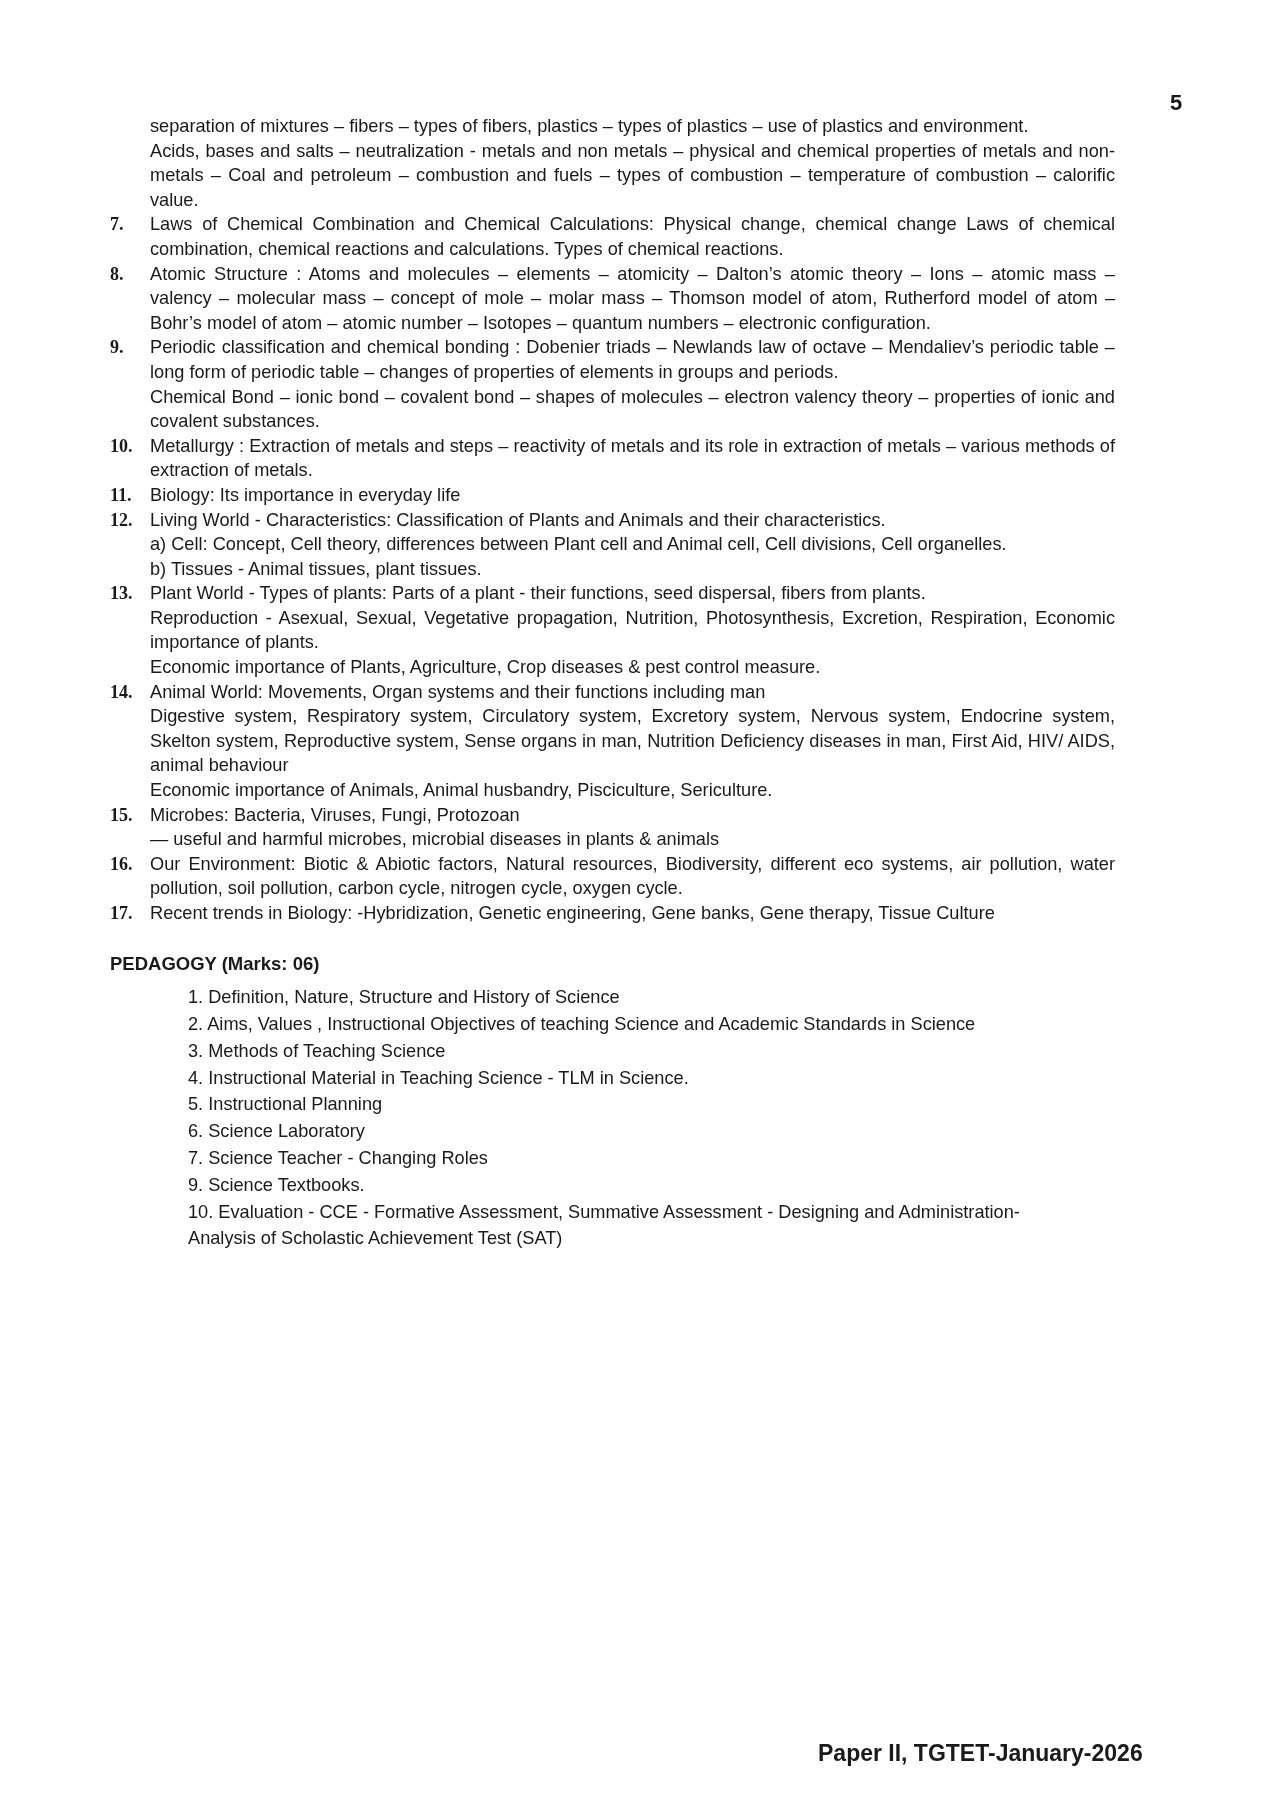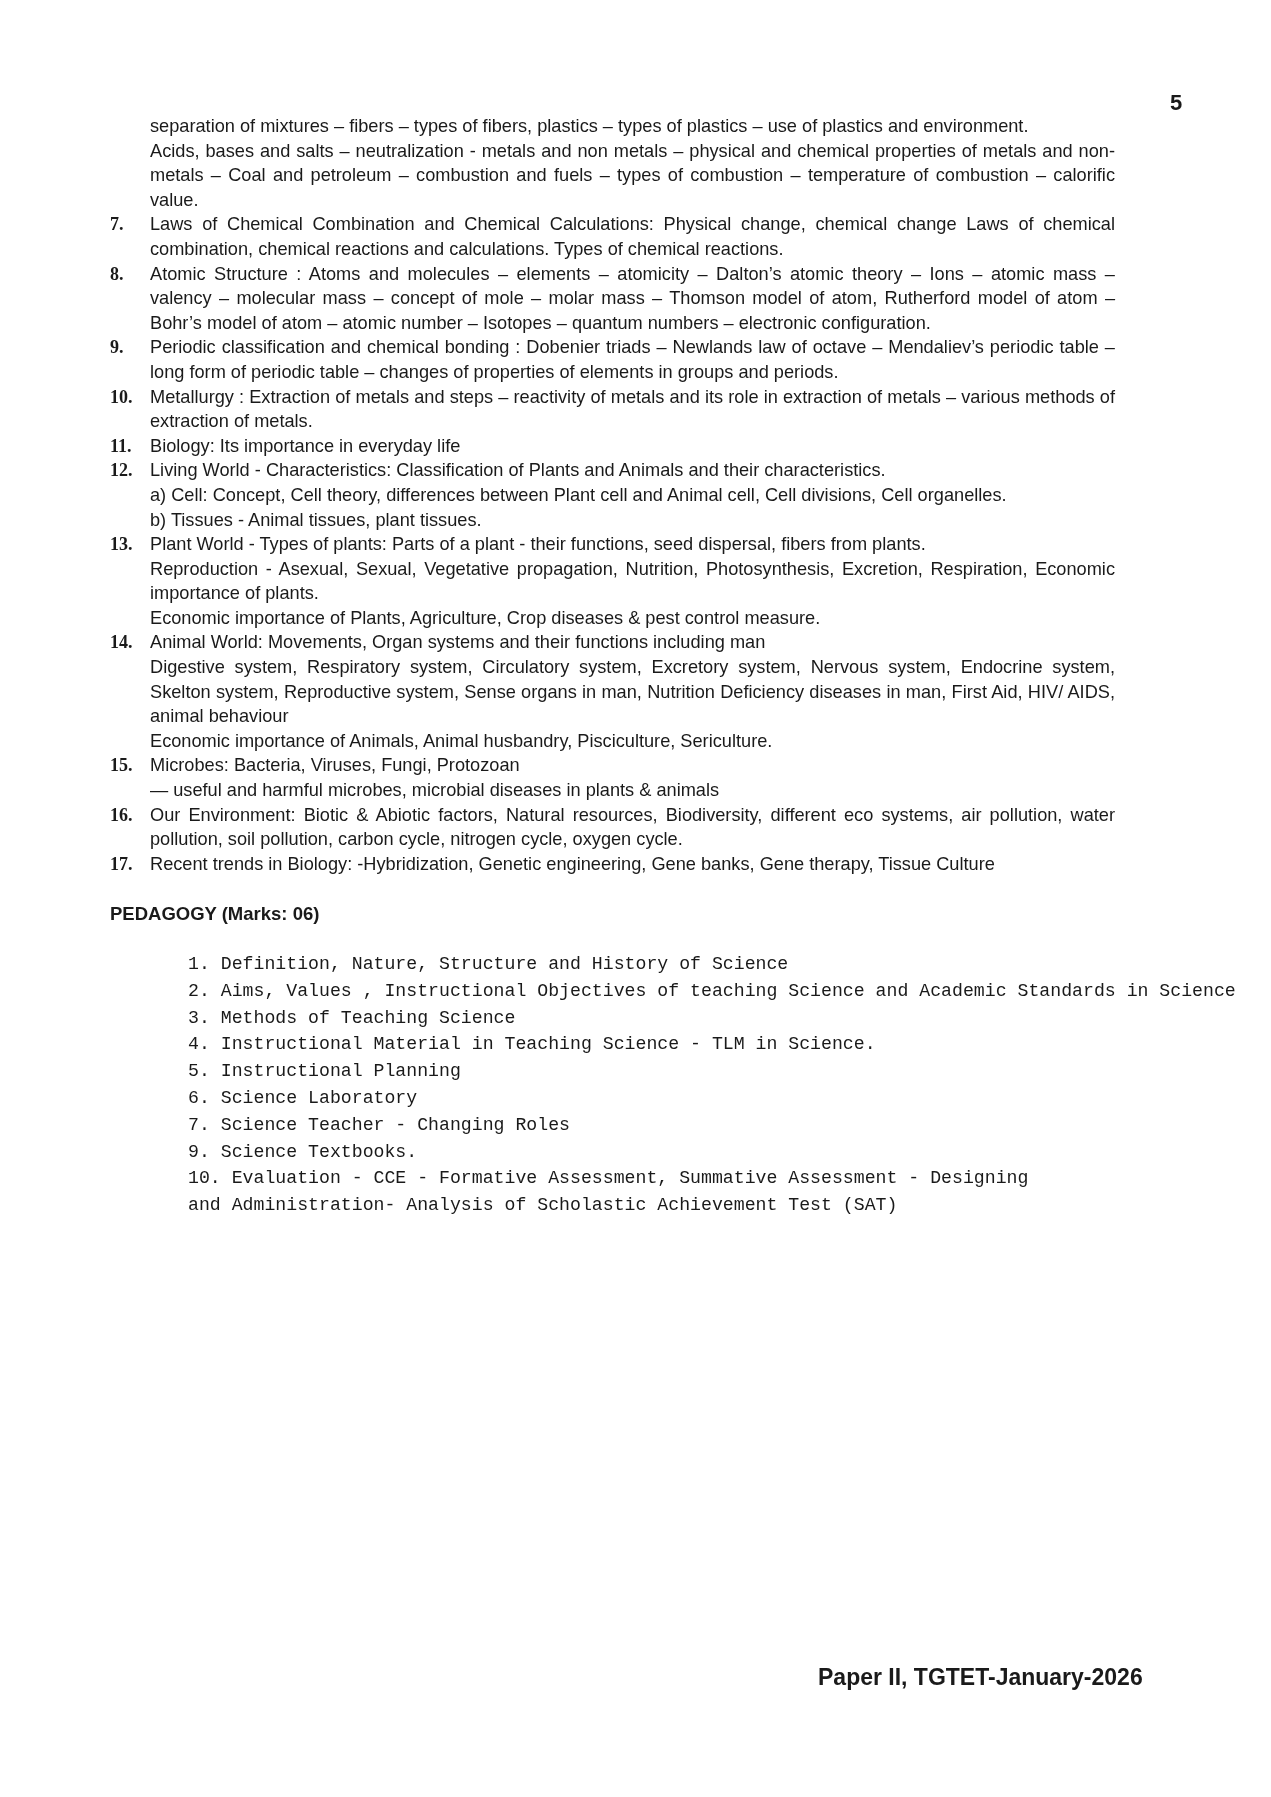--- a/index.html
+++ b/index.html
@@ -17,27 +17,27 @@
   .item .num {
     position: absolute; left: 0; top: 0; width: 38px;
     font-family: "Liberation Serif", serif; font-weight: bold; font-size: 18px;
   }
   .item .sub { display: block; }
   b { font-weight: normal; }
   .ped-heading {
     margin-top: 26px; font-weight: bold; font-family: "Liberation Sans", sans-serif; font-size: 18.5px;
   }
   .ped-list {
-    margin-top: 24px; padding-left: 78px; width: 960px;
-    font-size: 18.2px; line-height: 26.8px; font-family: Liberation Mono, monospace;
+    margin-top: 8px; padding-left: 78px; width: 960px;
+    font-size: 18.2px; line-height: 26.8px;
   }
   .ped-list div { white-space: nowrap; }
   .ped-list .wrap { white-space: normal; }
   .footer {
-    position: absolute; left: 818px; top: 1664px;
+    position: absolute; left: 818px; top: 1740px;
     font-family: "Liberation Sans", sans-serif; font-weight: bold; font-size: 23px;
   }
 </style>
 </head>
 <body>
 
 <div class="page-number">5</div>
 
 <div class="content">
   <p class="para">separation of mixtures – fibers – types of fibers, plastics – types of plastics – use of plastics and environment.</p>
@@ -49,20 +49,21 @@
   </div>
 
   <div class="item">
     <span class="num">8.</span>
     <b>Atomic Structure :</b><span> Atoms and molecules – elements – atomicity – Dalton’s atomic theory – Ions – atomic mass – valency – molecular mass – concept of mole – molar mass – Thomson model of atom, Rutherford model of atom – Bohr’s model of atom – atomic number – Isotopes – quantum numbers – electronic configuration.</span>
   </div>
 
   <div class="item">
     <span class="num">9.</span>
     <b>Periodic classification and chemical bonding :</b><span> Dobenier triads – Newlands law of octave – Mendaliev’s periodic table – long form of periodic table – changes of properties of elements in groups and periods.</span>
+    <span class="sub">Chemical Bond – ionic bond – covalent bond – shapes of molecules – electron valency theory – properties of ionic and covalent substances.</span>
   </div>
 
   <div class="item">
     <span class="num">10.</span>
     <b>Metallurgy :</b><span> Extraction of metals and steps – reactivity of metals and its role in extraction of metals – various methods of extraction of metals.</span>
   </div>
 
   <div class="item">
     <span class="num">11.</span>
     <b>Biology:</b><span> Its importance in everyday life</span>

